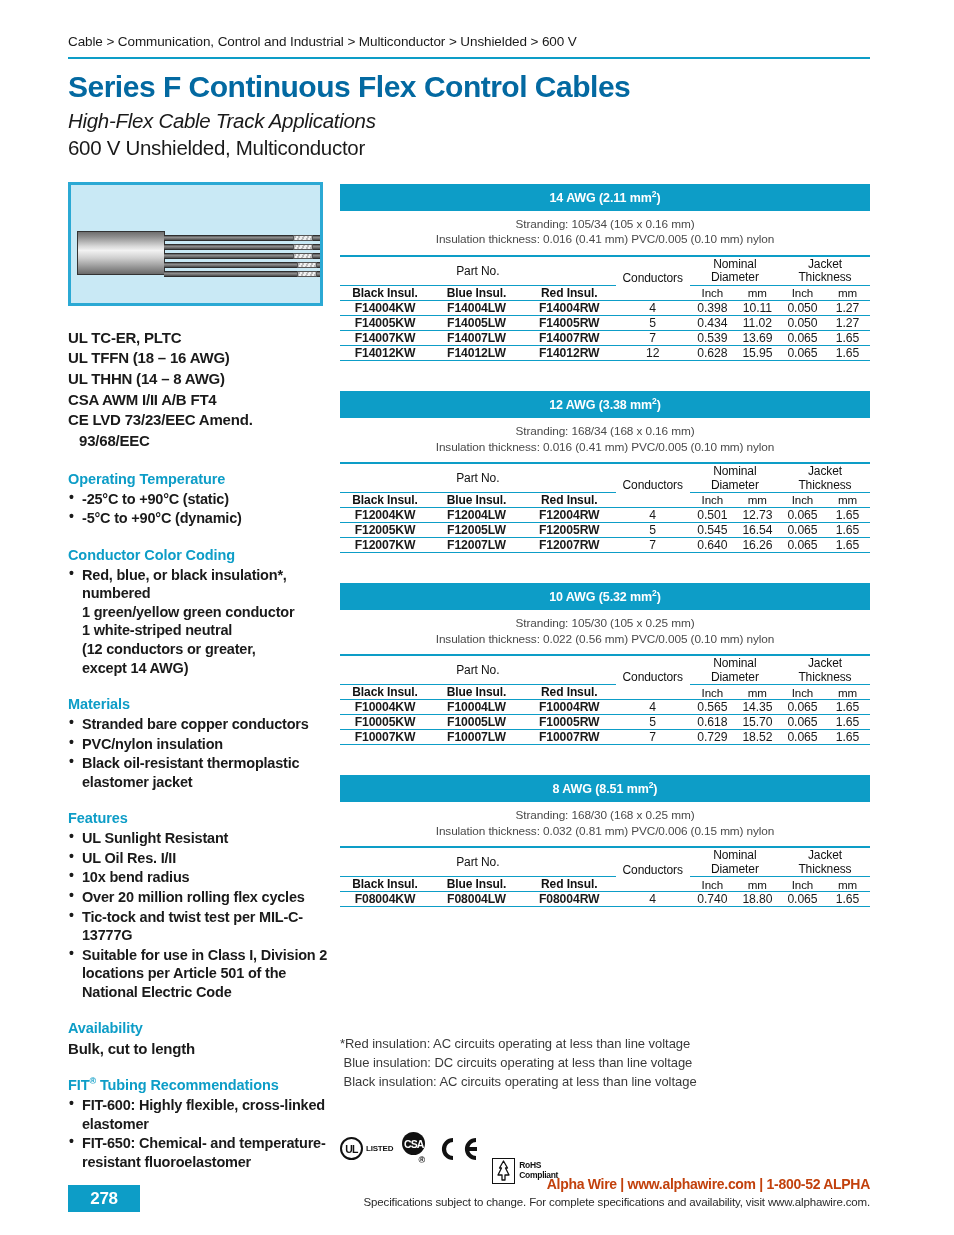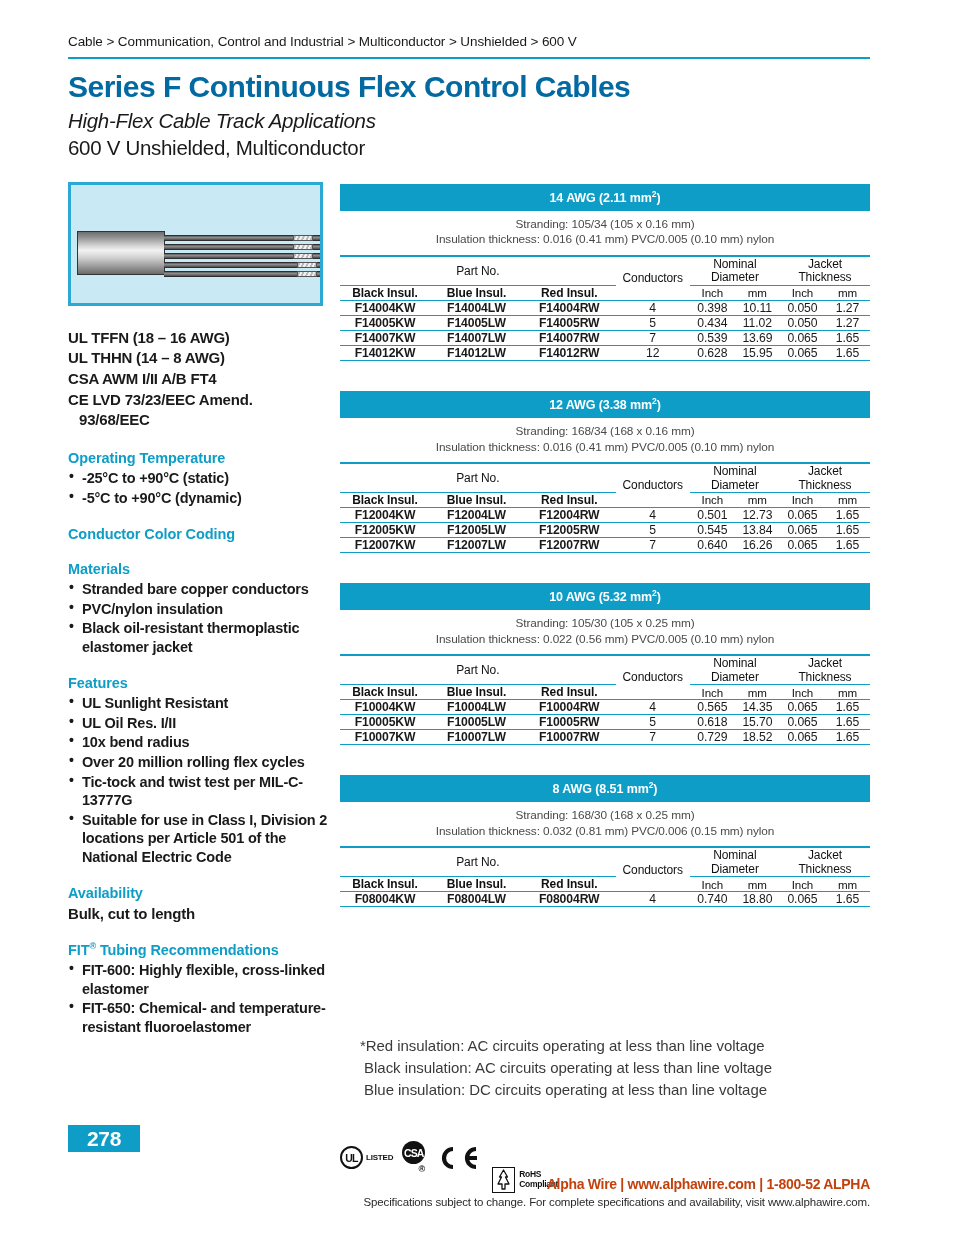--- a/index.html
+++ b/index.html
@@ -156,22 +156,22 @@
     letter-spacing: -0.1px;
   }
   tbody tr td.pn { font-weight: bold; }
   .c-pn1 { width: 17%; }
   .c-pn2 { width: 17.5%; }
   .c-pn3 { width: 17.5%; }
   .c-num { width: 8.5%; }
 
   
   .footnote {
-    font-size: 15px; color: #3a3a3a; line-height: 1.45;
-    margin-top: 6px; letter-spacing: -0.05px; margin-left: 20px;
+    font-size: 13px; color: #3a3a3a; line-height: 1.45;
+    margin-top: 6px; letter-spacing: -0.05px;
   }
   .logos { display: flex; align-items: center; gap: 9px; margin-top: 22px; }
   .ul-logo { display: flex; align-items: center; gap: 3px; }
   .ul-circle {
     width: 23px; height: 23px; border: 2.4px solid #111; border-radius: 50%;
     display: flex; align-items: center; justify-content: center;
     font-size: 10.5px; font-weight: bold; color: #111; letter-spacing: -0.8px;
   }
   .ul-listed { font-size: 8px; font-weight: bold; color: #111; letter-spacing: -0.2px; }
   .csa-circle {
@@ -182,25 +182,25 @@
   .csa-wrap { display: flex; align-items: flex-end; flex-direction: column; }
   .csa-dot { font-size: 9px; font-weight: bold; color: #111; margin-left: 1px; }
   .ce-mark { display: flex; align-items: center; gap: 1px; margin-left: 2px; }
   .rohs { display: flex; align-items: center; gap: 4px; margin-left: 5px; margin-top: 44px; }
   .rohs-box {
     width: 23px; height: 26px; border: 1.6px solid #111;
     display: flex; align-items: center; justify-content: center;
   }
   .rohs-text { font-size: 8.5px; font-weight: bold; color: #111; line-height: 1.1; letter-spacing: -0.3px; }
   .pagenum {
-    position: absolute; left: 68px; top: 1125px;
+    position: absolute; left: 68px; top: 1185px;
     background: #0d9dc7; color: #ffffff;
     width: 72px; height: 27px;
     display: flex; align-items: center; justify-content: center;
-    font-size: 21px; font-weight: bold; letter-spacing: -0.3px;
+    font-size: 17px; font-weight: bold; letter-spacing: -0.3px;
   }
   .footer-right { position: absolute; right: 84px; top: 1176px; text-align: right; }
   .footer-brand {
     font-size: 14px; font-weight: bold; color: #c2410c; letter-spacing: -0.3px;
   }
   .footer-note {
     font-size: 11.5px; color: #2a2a2a; margin-top: 4px; letter-spacing: -0.15px;
   }
 </style>
 </head>
@@ -228,34 +228,42 @@
         <div class="cond" style="left:93px; top:86px; width:200px;"></div>
         <div class="strand" style="left:222px; top:50px;"></div>
         <div class="strand" style="left:222px; top:59px;"></div>
         <div class="strand" style="left:222px; top:68px;"></div>
         <div class="strand" style="left:226px; top:77px;"></div>
         <div class="strand" style="left:226px; top:86px;"></div>
       </div>
 
       <div class="specs">
         <div class="spec-strong">
+          <div>UL TC-ER, PLTC</div>
           <div>UL TFFN (18 – 16 AWG)</div>
           <div>UL THHN (14 – 8 AWG)</div>
           <div>CSA AWM I/II A/B FT4</div>
           <div>CE LVD 73/23/EEC Amend.</div>
           <span class="indent">93/68/EEC</span>
         </div>
 
         <h3 class="sec">Operating Temperature</h3>
         <ul class="blist">
           <li>-25°C to +90°C (static)</li>
           <li>-5°C to +90°C (dynamic)</li>
         </ul>
 
         <h3 class="sec">Conductor Color Coding</h3>
+        <ul class="blist">
+          <li style="white-space:pre-line;">Red, blue, or black insulation*, numbered
+1 green/yellow green conductor
+1 white-striped neutral
+(12 conductors or greater,
+except 14 AWG)</li>
+        </ul>
 
         <h3 class="sec">Materials</h3>
         <ul class="blist">
           <li>Stranded bare copper conductors</li>
           <li>PVC/nylon insulation</li>
           <li>Black oil-resistant thermoplastic elastomer jacket</li>
         </ul>
 
         <h3 class="sec">Features</h3>
         <ul class="blist">
@@ -393,21 +401,21 @@
               <td>12.73</td>
               <td>0.065</td>
               <td>1.65</td>
             </tr>
             <tr>
               <td class="pn">F12005KW</td>
               <td class="pn">F12005LW</td>
               <td class="pn">F12005RW</td>
               <td>5</td>
               <td>0.545</td>
-              <td>13.84</td>
+              <td>16.54</td>
               <td>0.065</td>
               <td>1.65</td>
             </tr>
             <tr>
               <td class="pn">F12007KW</td>
               <td class="pn">F12007LW</td>
               <td class="pn">F12007RW</td>
               <td>7</td>
               <td>0.640</td>
               <td>16.26</td>
@@ -521,22 +529,22 @@
               <td>18.80</td>
               <td>0.065</td>
               <td>1.65</td>
             </tr>
           </tbody>
         </table>
       </div>
 
       <div class="footnote" style="margin-top:128px;">
         <div>*Red insulation: AC circuits operating at less than line voltage</div>
+        <div style="white-space:pre;"> Blue insulation: DC circuits operating at less than line voltage</div>
         <div style="white-space:pre;"> Black insulation: AC circuits operating at less than line voltage</div>
-        <div style="white-space:pre;"> Blue insulation: DC circuits operating at less than line voltage</div>
       </div>
 
       <div class="logos">
         <div class="ul-logo">
           <div class="ul-circle">UL</div>
           <div class="ul-listed">LISTED</div>
         </div>
         <div class="csa-wrap">
           <div class="csa-circle">CSA</div>
           <div class="csa-dot">®</div>

